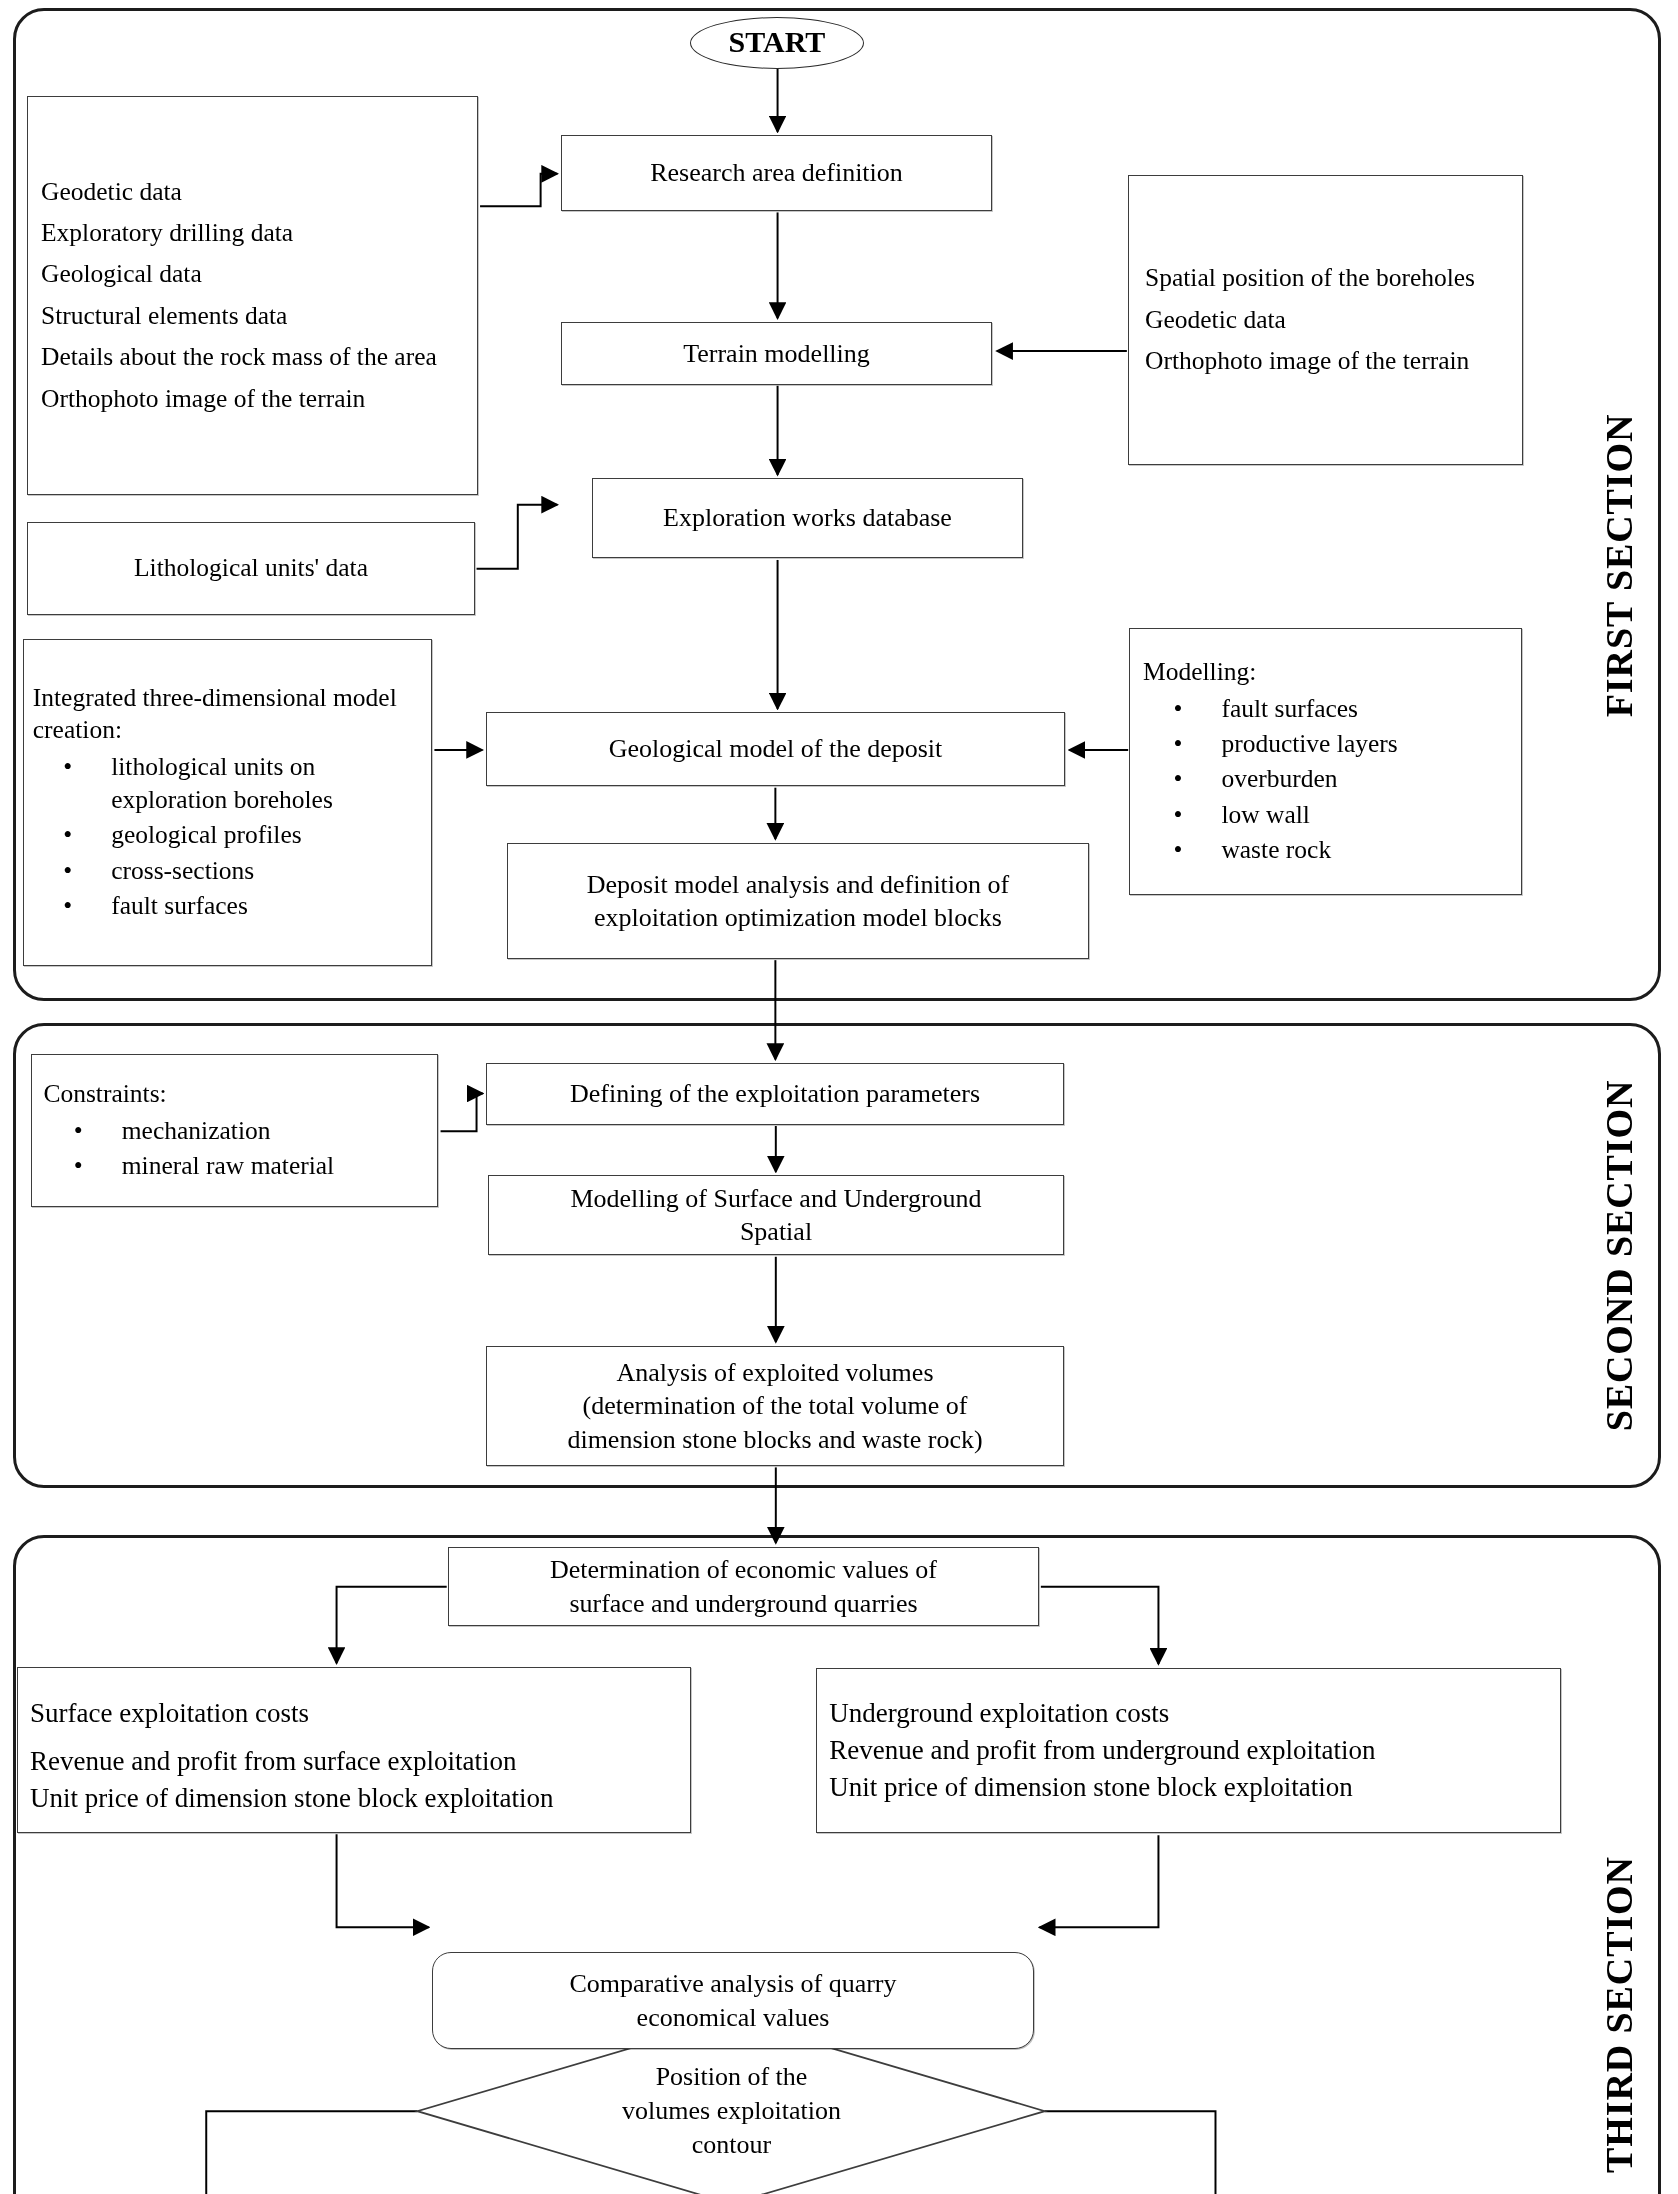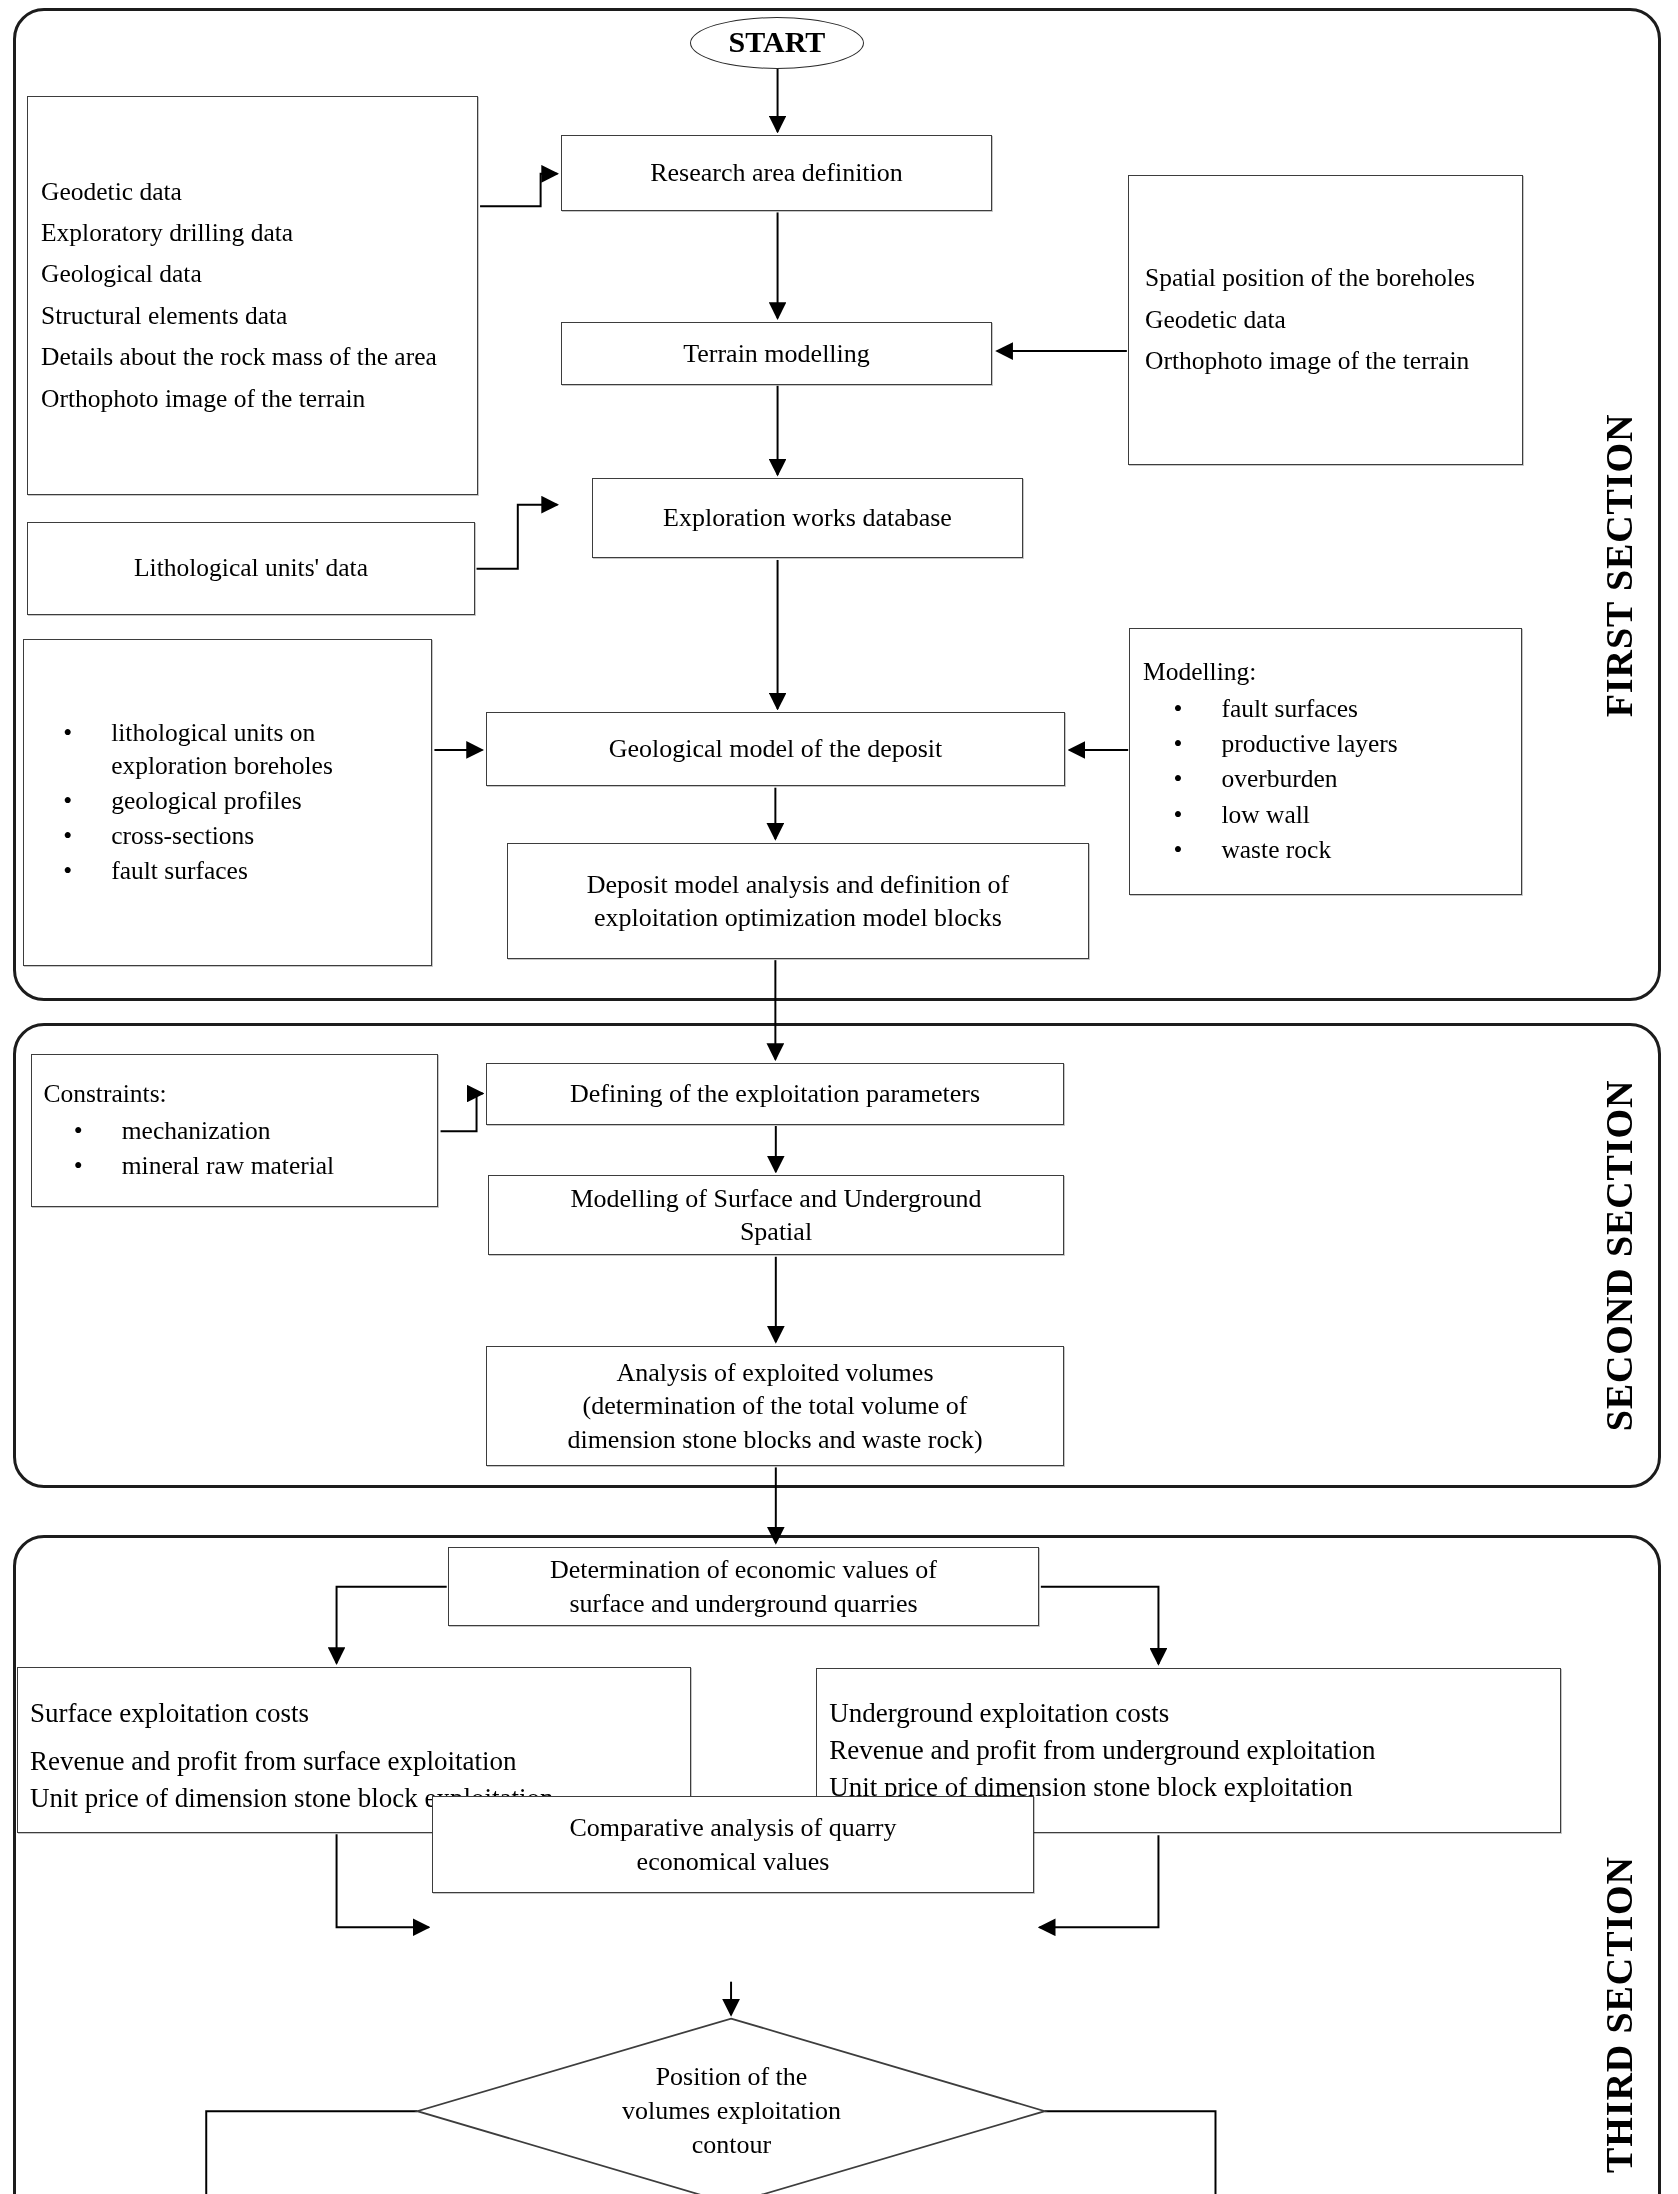--- a/index.html
+++ b/index.html
@@ -129,20 +129,21 @@
   <div class="node" style="left:592px;top:478px;width:429px;height:78px;">
     <span>Exploration works database</span>
   </div>
 
   <div class="node" style="left:27px;top:522px;width:446px;height:91px;font-size:25.5px;">
     <span>Lithological units' data</span>
   </div>
 
   <div class="node list bullets" style="left:23px;top:639px;width:407px;height:325px;font-size:25.5px;">
     <div class="list-inner" style="padding:10.5px 6.1px 10.5px 8.8px;">
+      <div class="title">Integrated three-dimensional model creation:</div>
       <div class="bullet">
           <span class="dot">•</span>
           <span class="btxt">lithological units on exploration boreholes</span>
         </div>
       <div class="bullet">
           <span class="dot">•</span>
           <span class="btxt">geological profiles</span>
         </div>
       <div class="bullet">
           <span class="dot">•</span>
@@ -241,21 +242,21 @@
   </div>
 
   <div class="node list costs" style="left:816px;top:1668px;width:743px;height:163px;align-items:center;">
     <div class="list-inner" style="padding:10.5px 12.3px;">
       <div class="line" style="margin:2.6px 0;">Underground exploitation costs</div>
       <div class="line" style="margin:2.6px 0;">Revenue and profit from underground exploitation</div>
       <div class="line" style="margin:2.6px 0;">Unit price of dimension stone block exploitation</div>
     </div>
   </div>
 
-  <div class="node" style="left:432px;top:1796px;width:600px;height:95px;">
+  <div class="node" style="left:432px;top:1952px;width:600px;height:95px;border-radius:19px;">
     <div>
       <div class="tline">Comparative analysis of quarry</div>
       <div class="tline">economical  values</div>
     </div>
   </div>
 
   <div class="diamond-label" style="left:569px;top:2036px;width:325px;height:150px;">
     <div>
       <div class="tline">Position of the</div>
       <div class="tline">volumes exploitation</div>

